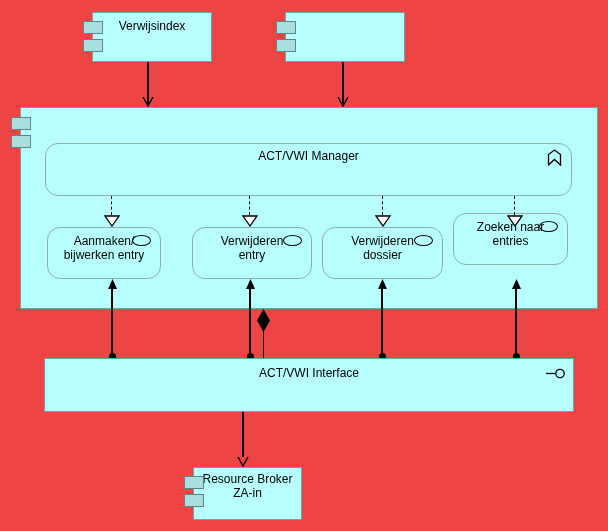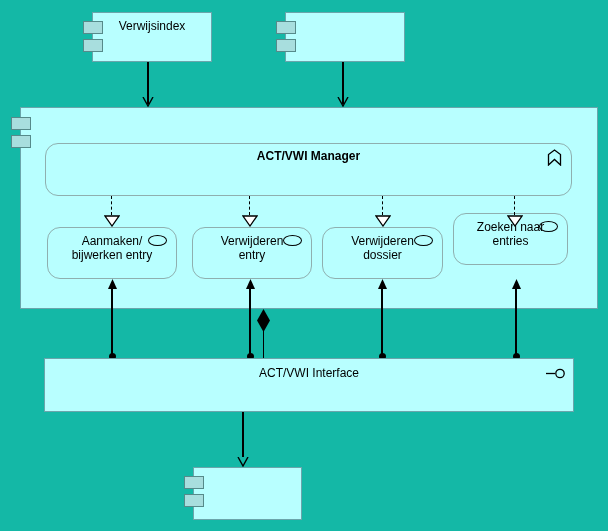--- a/index.html
+++ b/index.html
@@ -1,17 +1,17 @@
 <!DOCTYPE html>
 <html style="--node-fill: #B8FFFF; --comp-border: #6BA5AB; --inner-border: #8FAFAF; --tab-fill: #A8DEDE; --tab-border: #568A8A; --line: #000000;"><head>
 <meta charset="utf-8">
 <style>
   html,body{margin:0;padding:0;background:#ffffff;}
   #canvas{
-    position:relative;width:608px;height:531px;background:#14b8a6;overflow:hidden;
+    position:relative;width:608px;height:531px;background:#ef4444;overflow:hidden;
     font-family:"Liberation Sans",sans-serif;color:#000;
   }
   .node{
     position:absolute;box-sizing:border-box;background:var(--node-fill);
     border:1.4px solid var(--comp-border);text-align:center;font-size:12px;
   }
   .rounded{border:1.2px solid var(--inner-border);border-radius:13px;}
   .node-label{padding-top:6px;white-space:pre-line;line-height:14px;}
   .comp-tabs{position:absolute;left:-10px;top:8px;width:20px;}
   .comp-tab{display:block;width:20px;height:13px;margin-bottom:5px;box-sizing:border-box;
@@ -56,28 +56,28 @@
     </svg>
   </div>
 
   <div class="node" style="left:20px;top:107px;width:578px;height:202px;">
     <span class="comp-tabs" style="top:9px;">
       <span class="comp-tab"></span>
       <span class="comp-tab"></span>
     </span>
   </div>
 
-  <div class="node rounded" style="left:45px;top:143px;width:527px;height:53px;background:var(--node-fill);font-weight:bold;">
+  <div class="node rounded" style="left:45px;top:143px;width:527px;height:53px;background:var(--node-fill);">
     <div class="node-label" style="padding-top:5px;">ACT/VWI Manager</div>
     <svg class="svgicon" style="right:9px;top:5px;position:absolute;" width="15" height="17">
       <path d="M1.5,16 L1.5,5.5 L7.5,1 L13.5,5.5 L13.5,16 L7.5,10.5 Z" fill="none" stroke="#000" stroke-width="1.3"></path>
     </svg>
   </div>
 
-  <div class="node rounded" style="left:47px;top:227px;width:130px;height:52px;">
+  <div class="node rounded" style="left:47px;top:227px;width:114px;height:52px;">
     <div class="node-label">Aanmaken/
 bijwerken entry</div>
     <span class="service-oval"></span>
   </div>
   <div class="node rounded" style="left:192px;top:227px;width:120px;height:52px;">
     <div class="node-label">Verwijderen
 entry</div>
     <span class="service-oval"></span>
   </div>
   <div class="node rounded" style="left:322px;top:227px;width:121px;height:52px;">
@@ -165,15 +165,17 @@
     <svg class="svgicon" style="left:237px;top:457px;" width="12" height="10">
       <polyline points="1,0 6,9 11,0" fill="none" stroke="#000" stroke-width="1.4"></polyline>
     </svg>
   </div>
 
   <div class="node" style="left:193px;top:467px;width:109px;height:53px;">
     <span class="comp-tabs">
       <span class="comp-tab"></span>
       <span class="comp-tab"></span>
     </span>
+    <div class="node-label" style="padding-top:4px;">Resource Broker
+ZA-in</div>
   </div>
 
 </div>
 
 </body></html>

